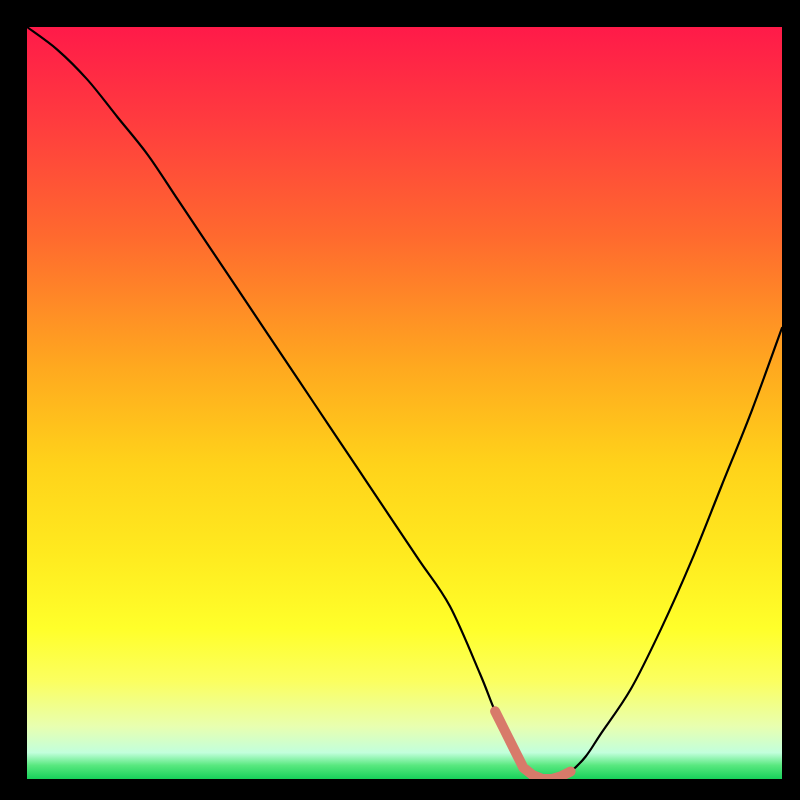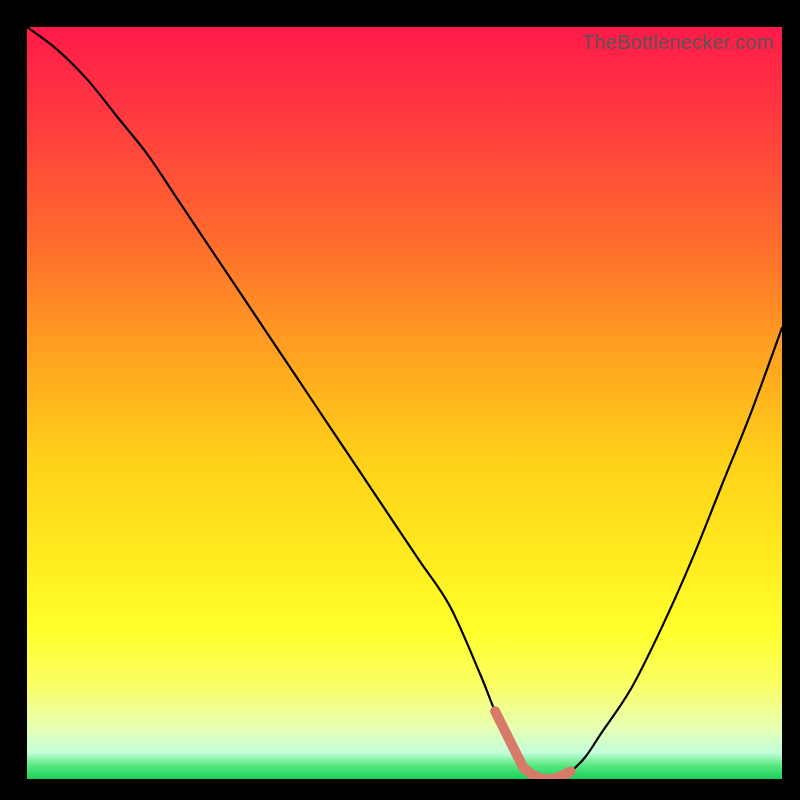--- a/index.html
+++ b/index.html
@@ -55,19 +55,18 @@
     position: absolute;
     inset: 0;
   }
 </style>
 </head>
 <body>
 
 <div class="frame">
   <div class="plot">
     <div class="gradient"></div>
-    <div class="brand">TheBottlenecker.com</div>
     <svg class="curve" viewBox="0 0 755 752" preserveAspectRatio="none">
       <path id="main-curve" fill="none" stroke="#000" stroke-width="2.2" stroke-linecap="round" d="M 0 0 C 5.033333333333333 3.76000000000001, 20.133333333333333 13.786666666666727, 30.2 22.56000000000006 C 40.266666666666666 31.333333333333393, 50.333333333333336 41.35999999999999, 60.4 52.639999999999986 C 70.46666666666667 63.91999999999998, 80.53333333333333 77.70666666666666, 90.6 90.24000000000001 C 100.66666666666666 102.77333333333335, 110.73333333333333 114.05333333333336, 120.8 127.84000000000003 C 130.86666666666667 141.6266666666667, 140.93333333333334 157.92000000000004, 151 172.96000000000004 C 161.06666666666666 188.00000000000003, 171.13333333333333 203.04000000000005, 181.2 218.08000000000004 C 191.26666666666665 233.12000000000003, 201.33333333333337 248.16, 211.40000000000003 263.2 C 221.4666666666667 278.24, 231.53333333333333 293.28000000000003, 241.6 308.32000000000005 C 251.66666666666666 323.36000000000007, 261.73333333333335 338.4, 271.8 353.44 C 281.8666666666667 368.48, 291.93333333333334 383.52, 302 398.56 C 312.06666666666666 413.6, 322.1333333333333 428.64, 332.2 443.68 C 342.26666666666665 458.72, 352.3333333333333 473.76, 362.4 488.8 C 372.46666666666664 503.84000000000003, 382.53333333333336 518.8800000000001, 392.6 533.9200000000001 C 402.6666666666667 548.96, 412.7333333333334 560.24, 422.80000000000007 579.04 C 432.86666666666673 597.8399999999999, 445.45 629.1733333333334, 453 646.72 C 460.55 664.2666666666667, 463.0666666666667 673.0400000000001, 468.1 684.32 C 473.1333333333333 695.6, 478.16666666666663 704.3733333333333, 483.2 714.4 C 488.23333333333335 724.4266666666666, 493.26666666666665 738.2133333333334, 498.3 744.48 C 503.33333333333337 750.7466666666667, 508.3666666666668 750.7466666666667, 513.4000000000001 752 C 518.4333333333334 753.2533333333333, 523.4666666666667 753.2533333333333, 528.5 752 C 533.5333333333333 750.7466666666667, 538.5666666666667 748.24, 543.6 744.48 C 548.6333333333333 740.72, 553.6666666666667 735.7066666666667, 558.7 729.44 C 563.7333333333333 723.1733333333334, 566.25 718.16, 573.8 706.88 C 581.3499999999999 695.6, 593.9333333333334 679.3066666666666, 604 661.76 C 614.0666666666666 644.2133333333334, 624.1333333333332 622.9066666666666, 634.1999999999999 601.6 C 644.2666666666667 580.2933333333334, 654.3333333333333 557.7333333333335, 664.4 533.9200000000001 C 674.4666666666667 510.10666666666674, 684.5333333333333 483.78666666666663, 694.6 458.71999999999997 C 704.6666666666667 433.6533333333333, 714.7333333333333 409.84, 724.8 383.52 C 734.8666666666666 357.2, 749.9666666666667 314.5866666666667, 755 300.8"></path>
       <path id="marker-seg" fill="none" stroke-linecap="round" d="M 468.1 684.32 L 477.53749999999997 703.12 L 486.975 721.92 L 496.41249999999997 740.72 L 505.85 748.24 L 515.2875 752 L 524.7249999999999 752 L 534.1625 749.18 L 543.6 744.48" stroke="#d87a6a" stroke-width="10"></path>
     </svg>
   </div>
 </div>
 
 </body></html>

